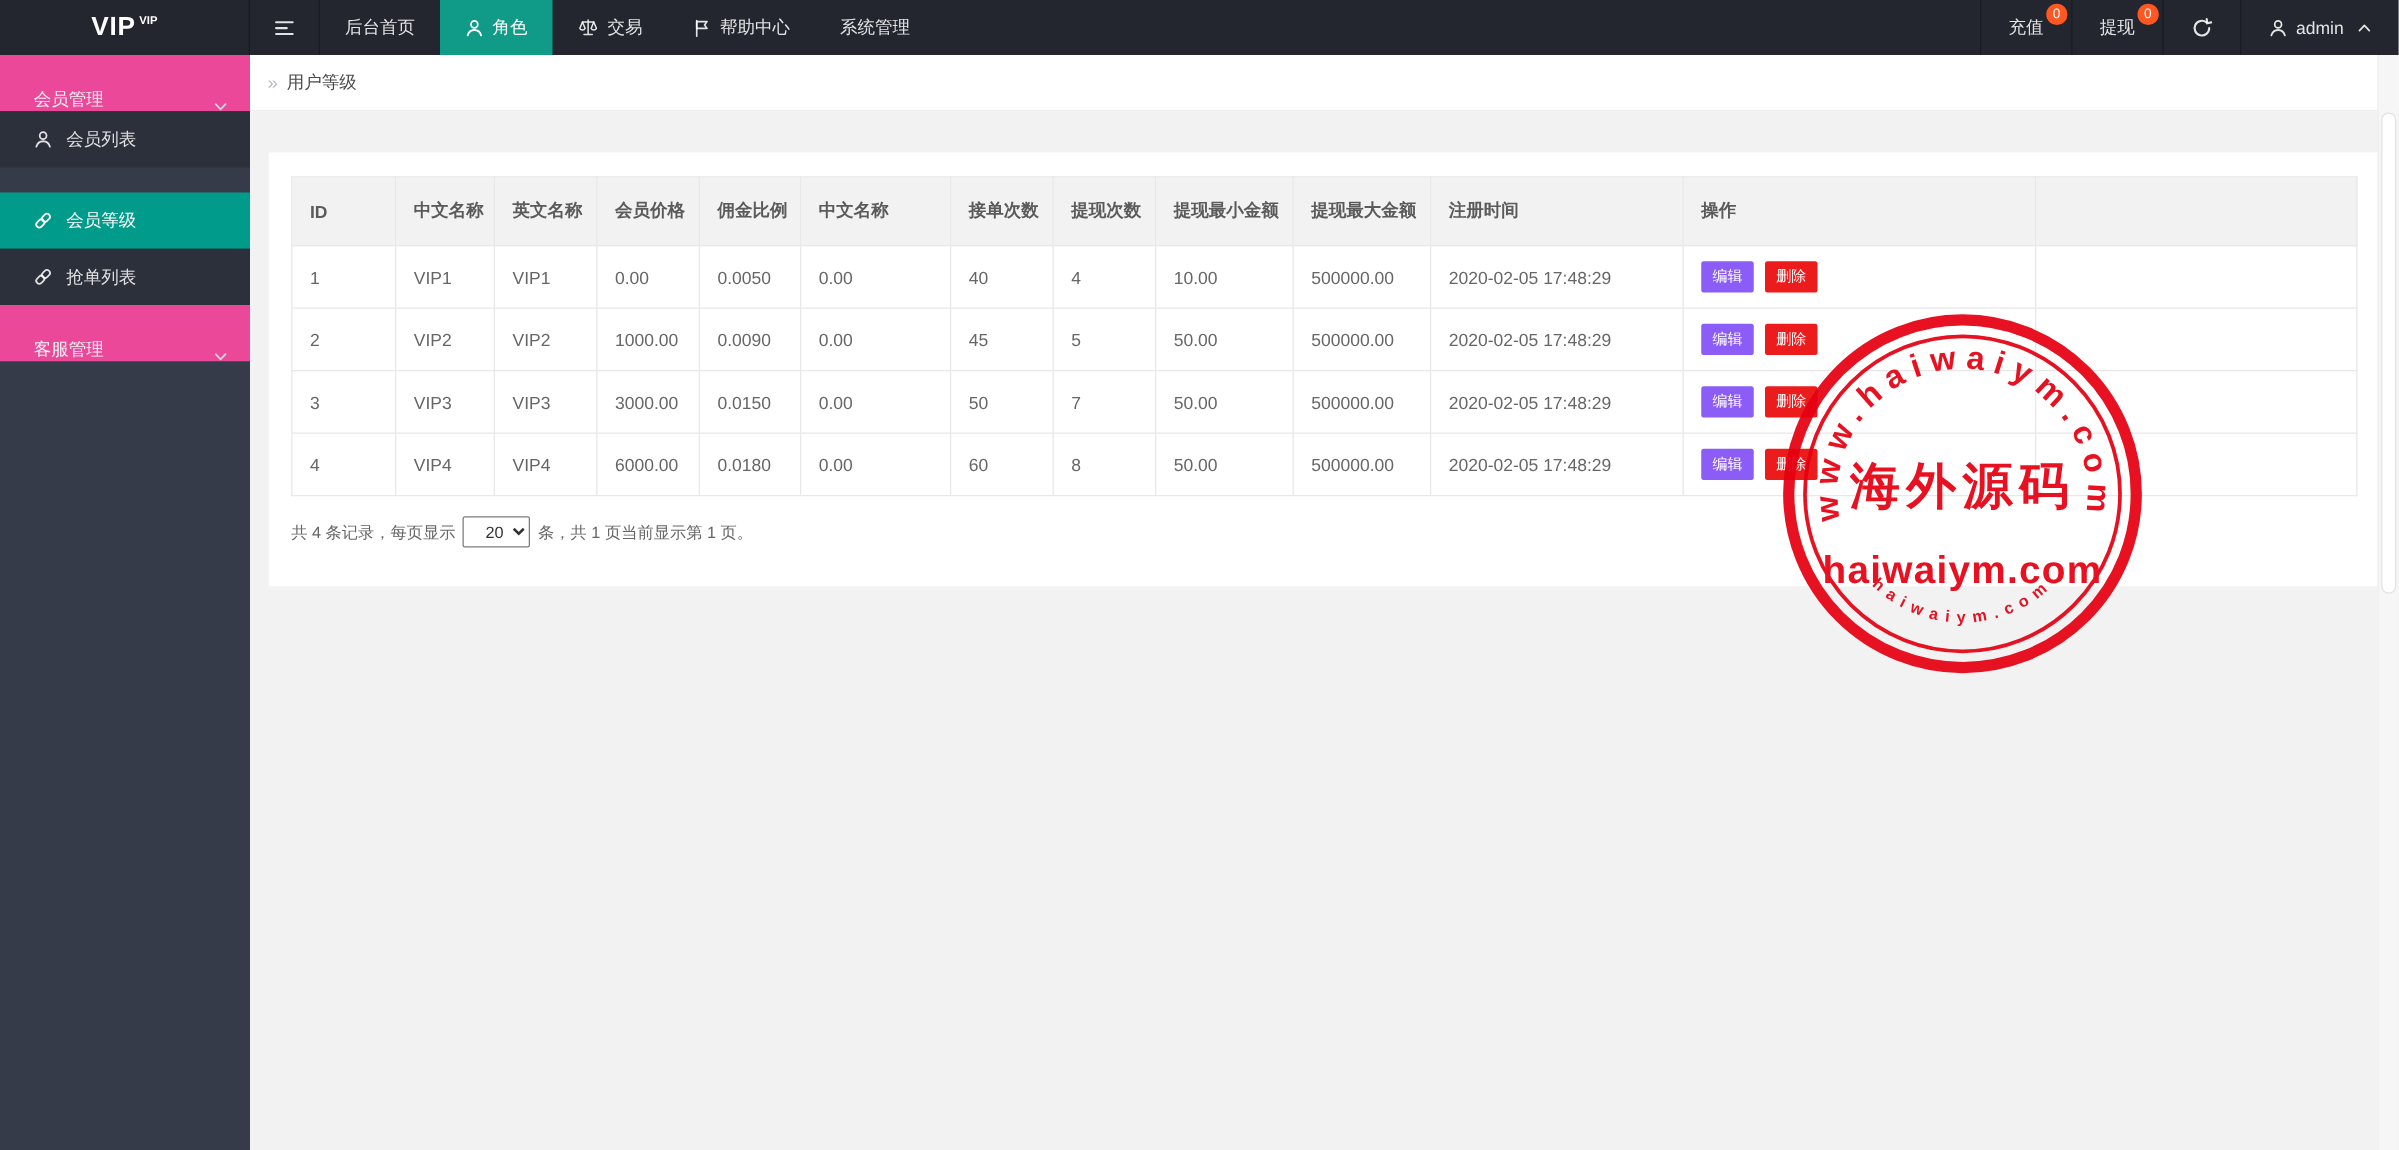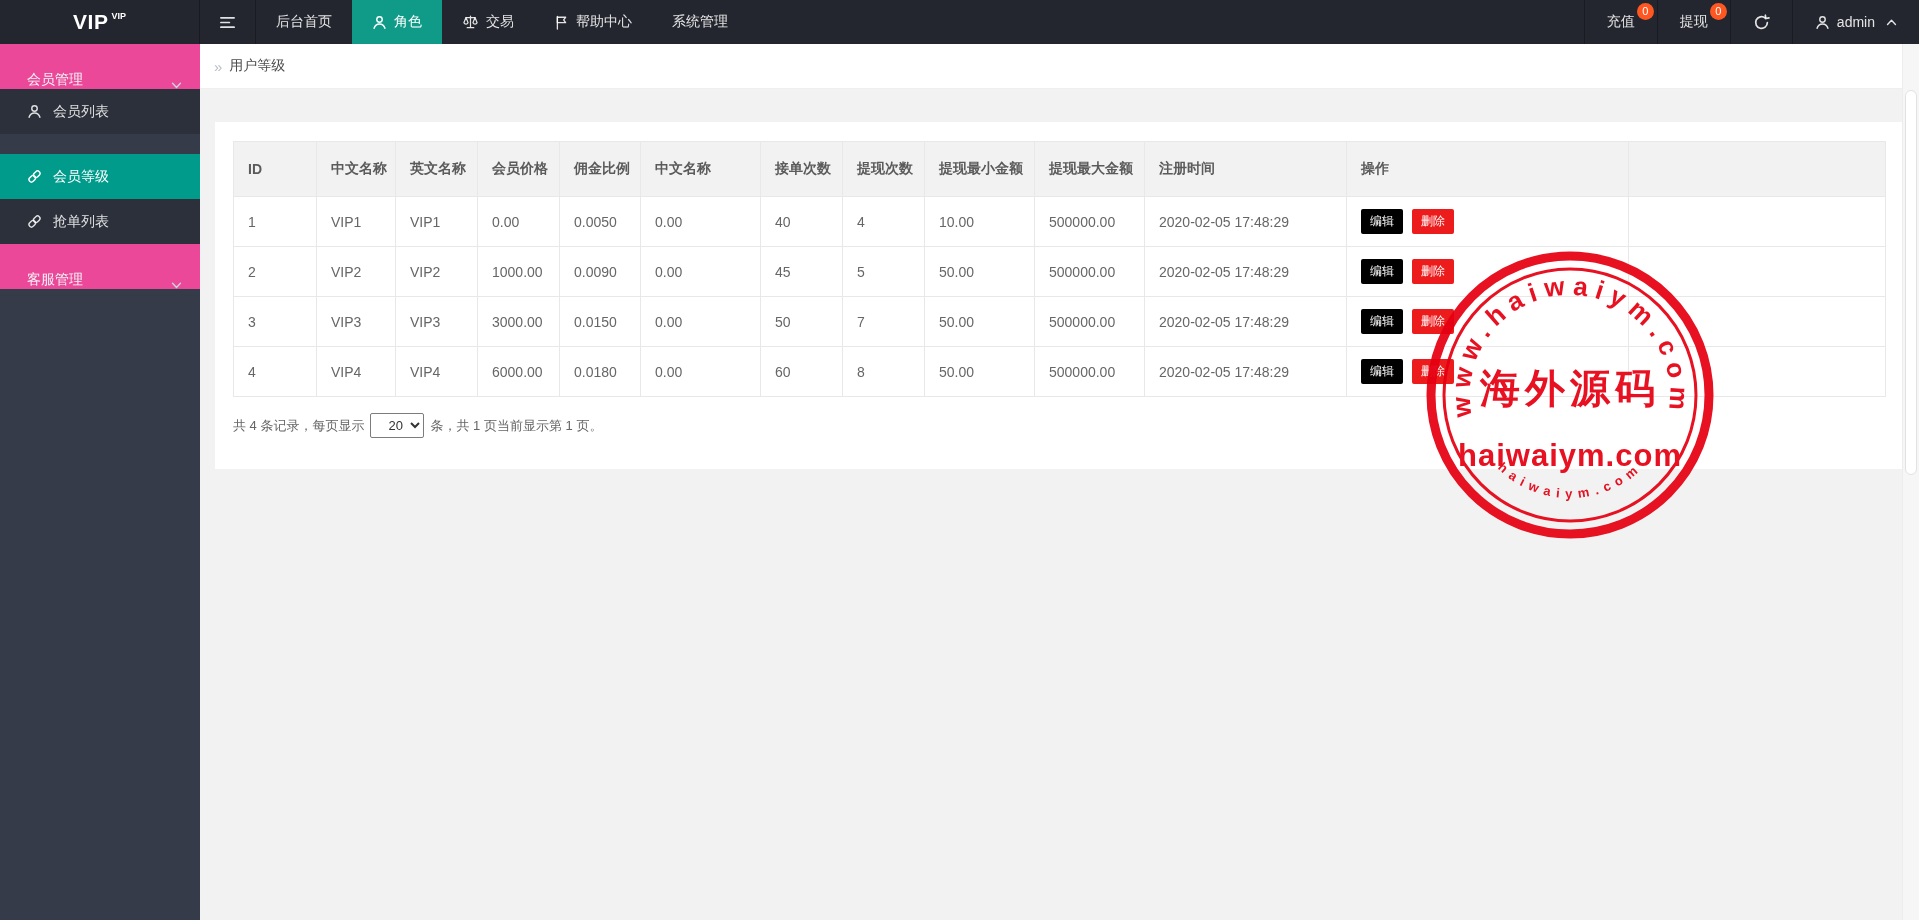--- a/index.html
+++ b/index.html
@@ -30,21 +30,21 @@
   
   .main{position:absolute;left:200px;top:44px;right:0;bottom:0;background:#f2f2f3;}
   .breadcrumb{height:45px;background:#fff;display:flex;align-items:center;padding-left:14px;gap:7px;border-bottom:1px solid #efefef;font-size:14px;color:#555;box-sizing:border-box;}
   .crumb-arrow{color:#b9bec7;font-size:15px;}
   .crumb-title{color:#4a4a4a;}
   .panel{margin:33px 15px 0 15px;height:347px;background:#fff;padding:19px 18px;box-sizing:border-box;}
   table{width:100%;border-collapse:collapse;table-layout:fixed;font-size:14px;color:#666;}
   th{background:#f2f2f2;height:55px;font-weight:700;color:#5b5b5b;text-align:left;padding:0 0 0 14px;border:1px solid #e8e8e8;box-sizing:border-box;}
   td{height:50px;padding:0 0 0 14px;border:1px solid #e8e8e8;box-sizing:border-box;white-space:nowrap;overflow:hidden;}
   .btn{display:inline-block;padding:4px 9px;font-size:12px;color:#fff;border:none;border-radius:2px;margin-right:9px;cursor:pointer;font-family:inherit;}
-  .btn-edit{background:#000000;}
+  .btn-edit{background:#8b5cf6;}
   .btn-delete{background:#ec1c1d;}
   .pager{margin-top:16px;font-size:13px;color:#666;display:flex;align-items:center;gap:6px;}
   .pager select{height:25px;width:54px;border:1px solid #7c7c7c;border-radius:2px;font-size:13px;background:#fff;color:#333;font-family:inherit;padding-left:13px;}
   
   .scrollbar{position:absolute;right:0;top:44px;bottom:0;width:16px;background:#f6f6f6;border-left:1px solid #ededed;z-index:6;}
   .scroll-thumb{position:absolute;left:2px;right:2px;top:46px;height:385px;background:#fff;border:1px solid #e2e2e2;border-radius:7px;box-sizing:border-box;}
   
   .stamp{position:absolute;left:1420px;top:245px;opacity:.93;z-index:10;pointer-events:none;}
   .stamp-cn{font-family:"Liberation Serif","DejaVu Serif",serif;}
 </style>

